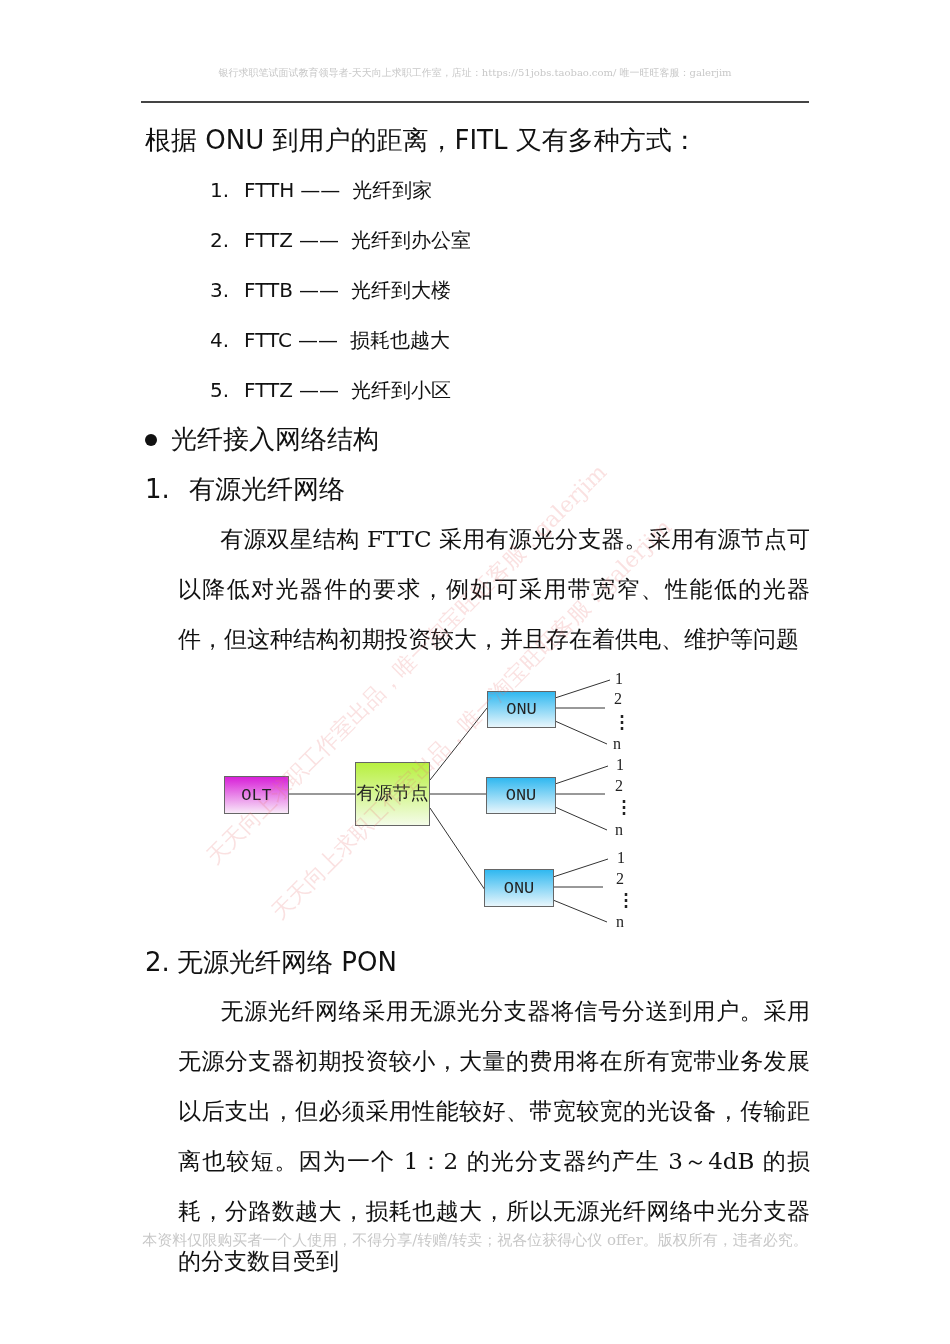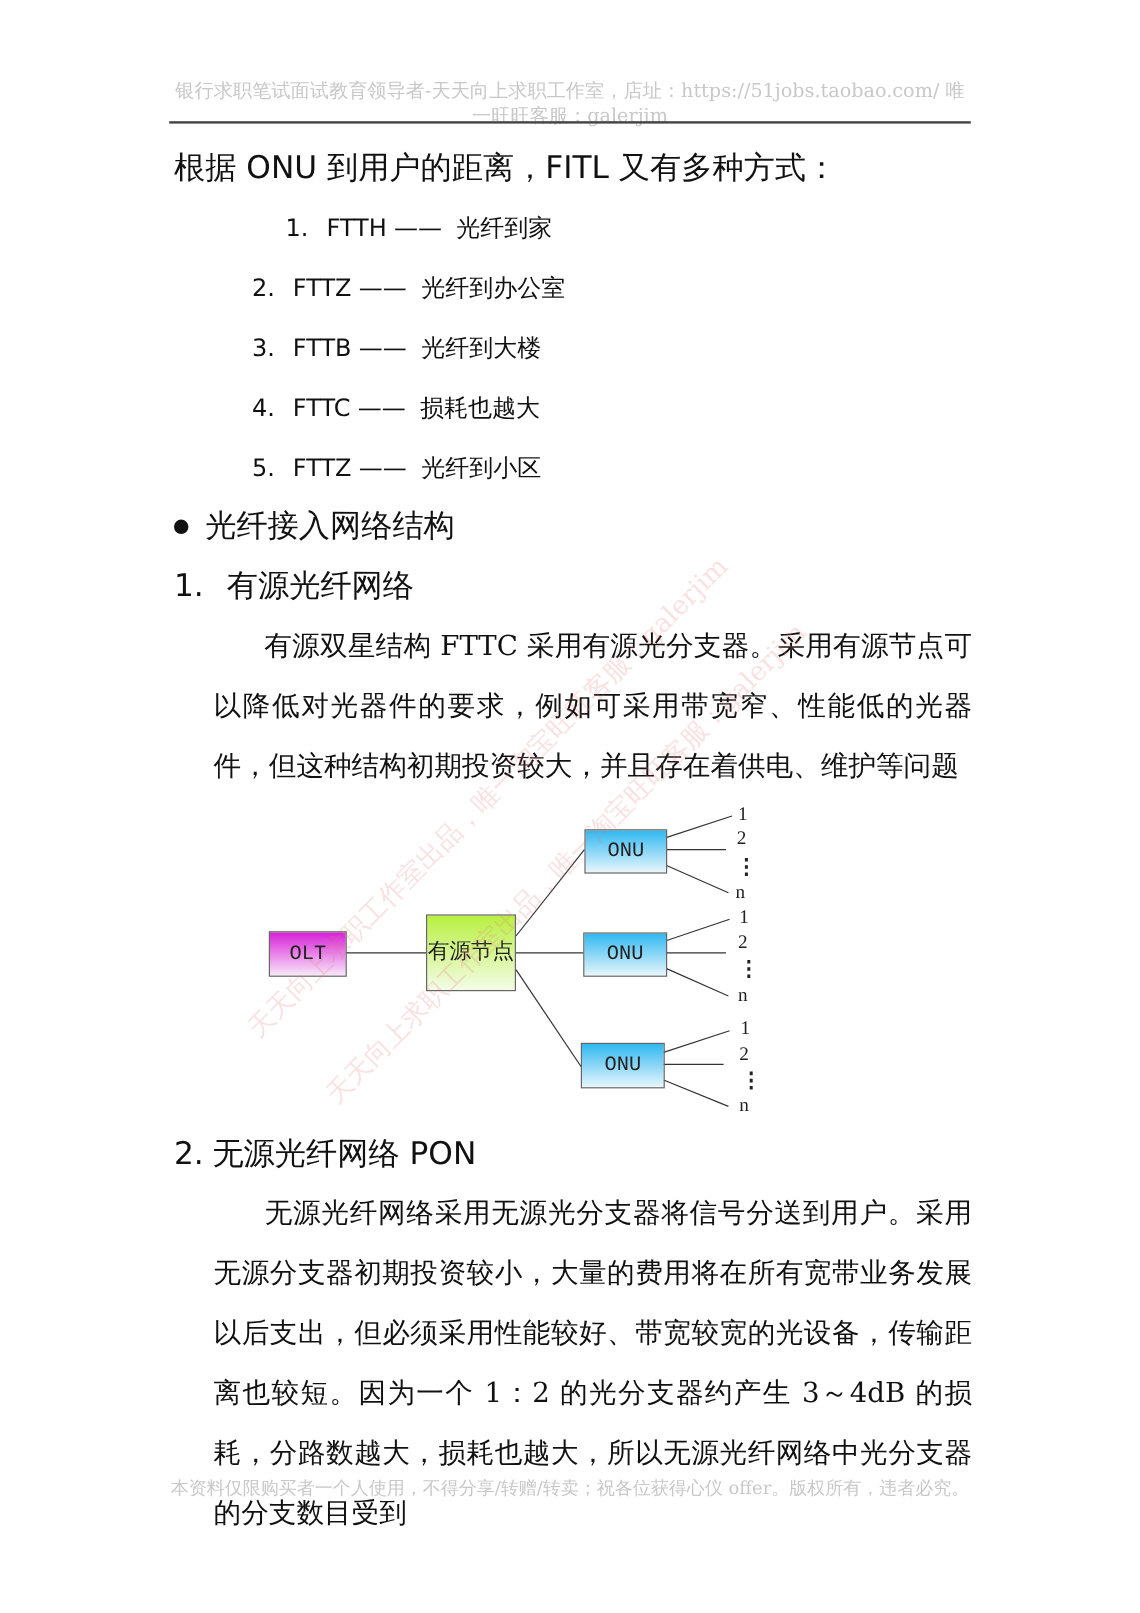--- a/index.html
+++ b/index.html
@@ -1,19 +1,19 @@
 <!DOCTYPE html>
 <html><head>
   <meta charset="utf-8">
   <style>
     html, body { margin: 0; padding: 0; background: #ffffff; }
     body { width: 950px; height: 1344px; position: relative; overflow: hidden;
            font-family: "DejaVu Sans", "Liberation Sans", sans-serif; color: #111; }
     .header-text { position: absolute; top: 66px; left: 140px; width: 670px; text-align: center;
-                   font-size: 16px; color: #c8c8c8; font-family: "DejaVu Serif", serif; }
+                   font-size: 10px; color: #c8c8c8; font-family: "DejaVu Serif", serif; }
     .header-rule { position: absolute; top: 101px; left: 141px; width: 668px; height: 2px; background: #444; }
     .line { position: absolute; font-size: 26px; line-height: 24px; white-space: nowrap; color: #111; }
     .list-item { position: absolute; left: 210px; font-size: 20px; line-height: 24px; white-space: nowrap; }
     .list-item .num { display: inline-block; width: 34px; }
     .list-item .code { display: inline-block; margin-right: 6px; }
     .list-item .dash { display: inline-block; margin-right: 12px; }
     .bullet-dot { display: inline-block; width: 12px; height: 12px; border-radius: 50%; background: #111;
                   margin-right: 14px; vertical-align: 2px; }
     .para { position: absolute; left: 178px; width: 632px; font-size: 23px; line-height: 50px;
             text-align: justify; text-align-last: left; font-family: "DejaVu Serif", serif; }
@@ -32,21 +32,21 @@
                  transform: rotate(-45deg); transform-origin: left top; white-space: nowrap; pointer-events: none; }
   </style>
 </head>
 <body>
 
 <div class="header-text">银行求职笔试面试教育领导者-天天向上求职工作室，店址：https://51jobs.taobao.com/  唯一旺旺客服：galerjim</div>
 <div class="header-rule"></div>
 
 <div class="line" style="top:128px;left:145px;">根据 ONU 到用户的距离，FITL 又有多种方式：</div>
 
-<div class="list-item" style="top:178px;margin-left:28px;">
+<div class="list-item" style="top:178px;">
   <span class="num">1.</span><span class="code">FTTH</span><span class="dash">——</span><span>光纤到家</span>
 </div>
 <div class="list-item" style="top:228px;">
   <span class="num">2.</span><span class="code">FTTZ</span><span class="dash">——</span><span>光纤到办公室</span>
 </div>
 <div class="list-item" style="top:278px;">
   <span class="num">3.</span><span class="code">FTTB</span><span class="dash">——</span><span>光纤到大楼</span>
 </div>
 <div class="list-item" style="top:328px;">
   <span class="num">4.</span><span class="code">FTTC</span><span class="dash">——</span><span>损耗也越大</span>

